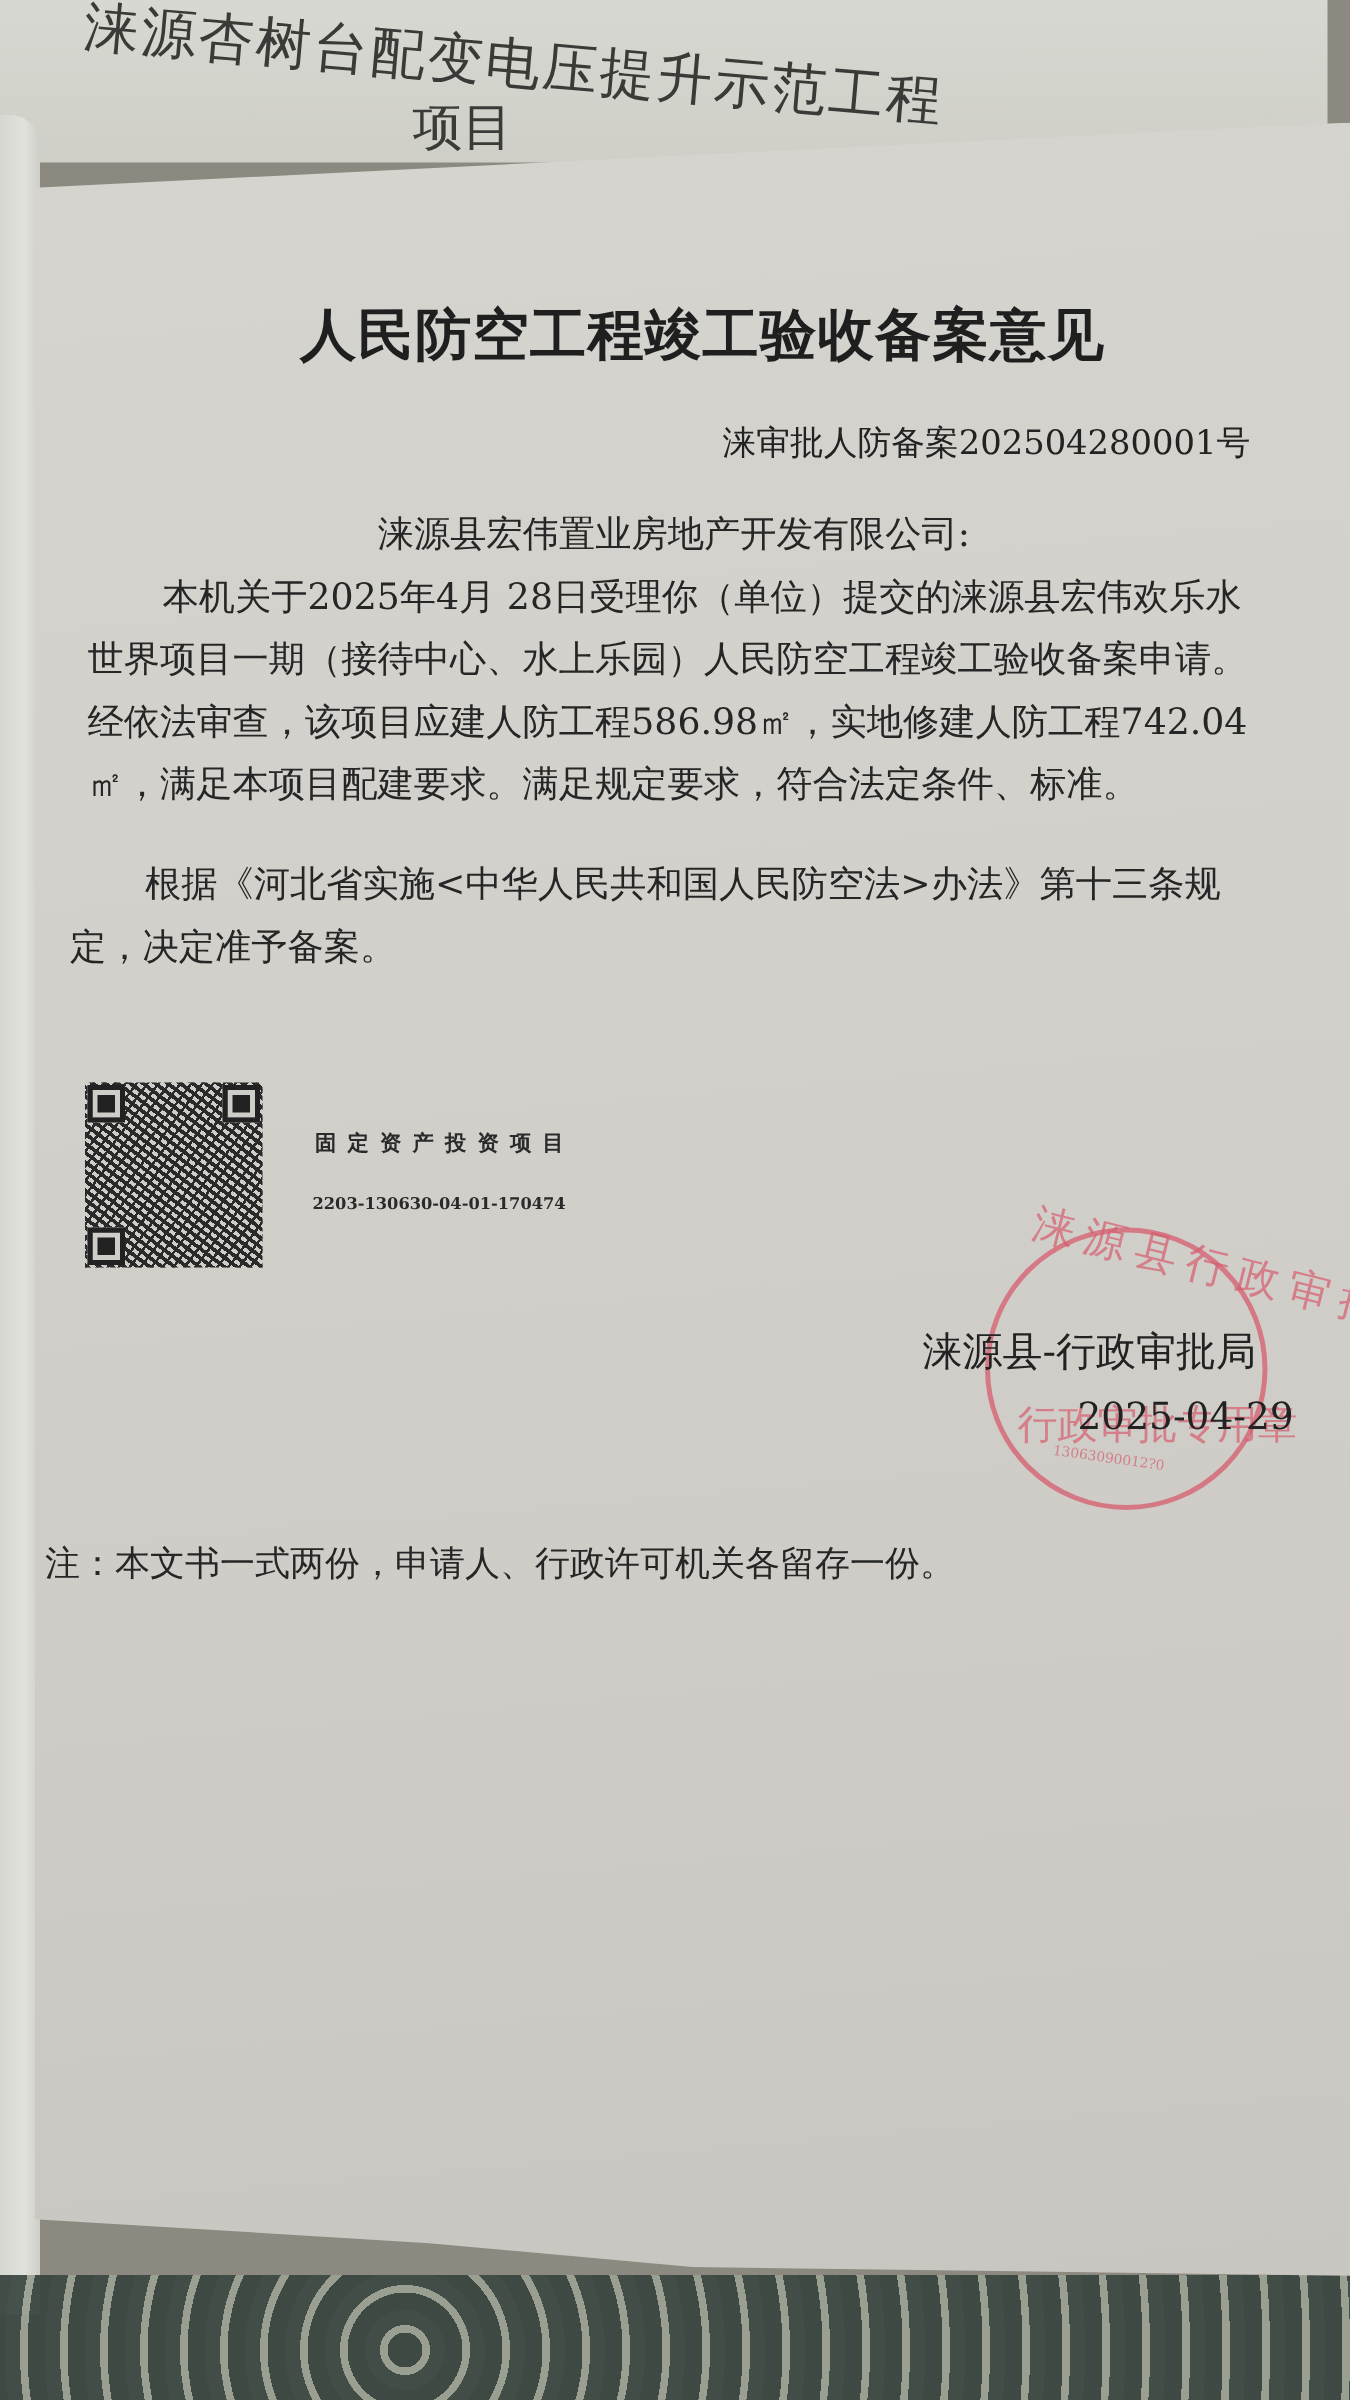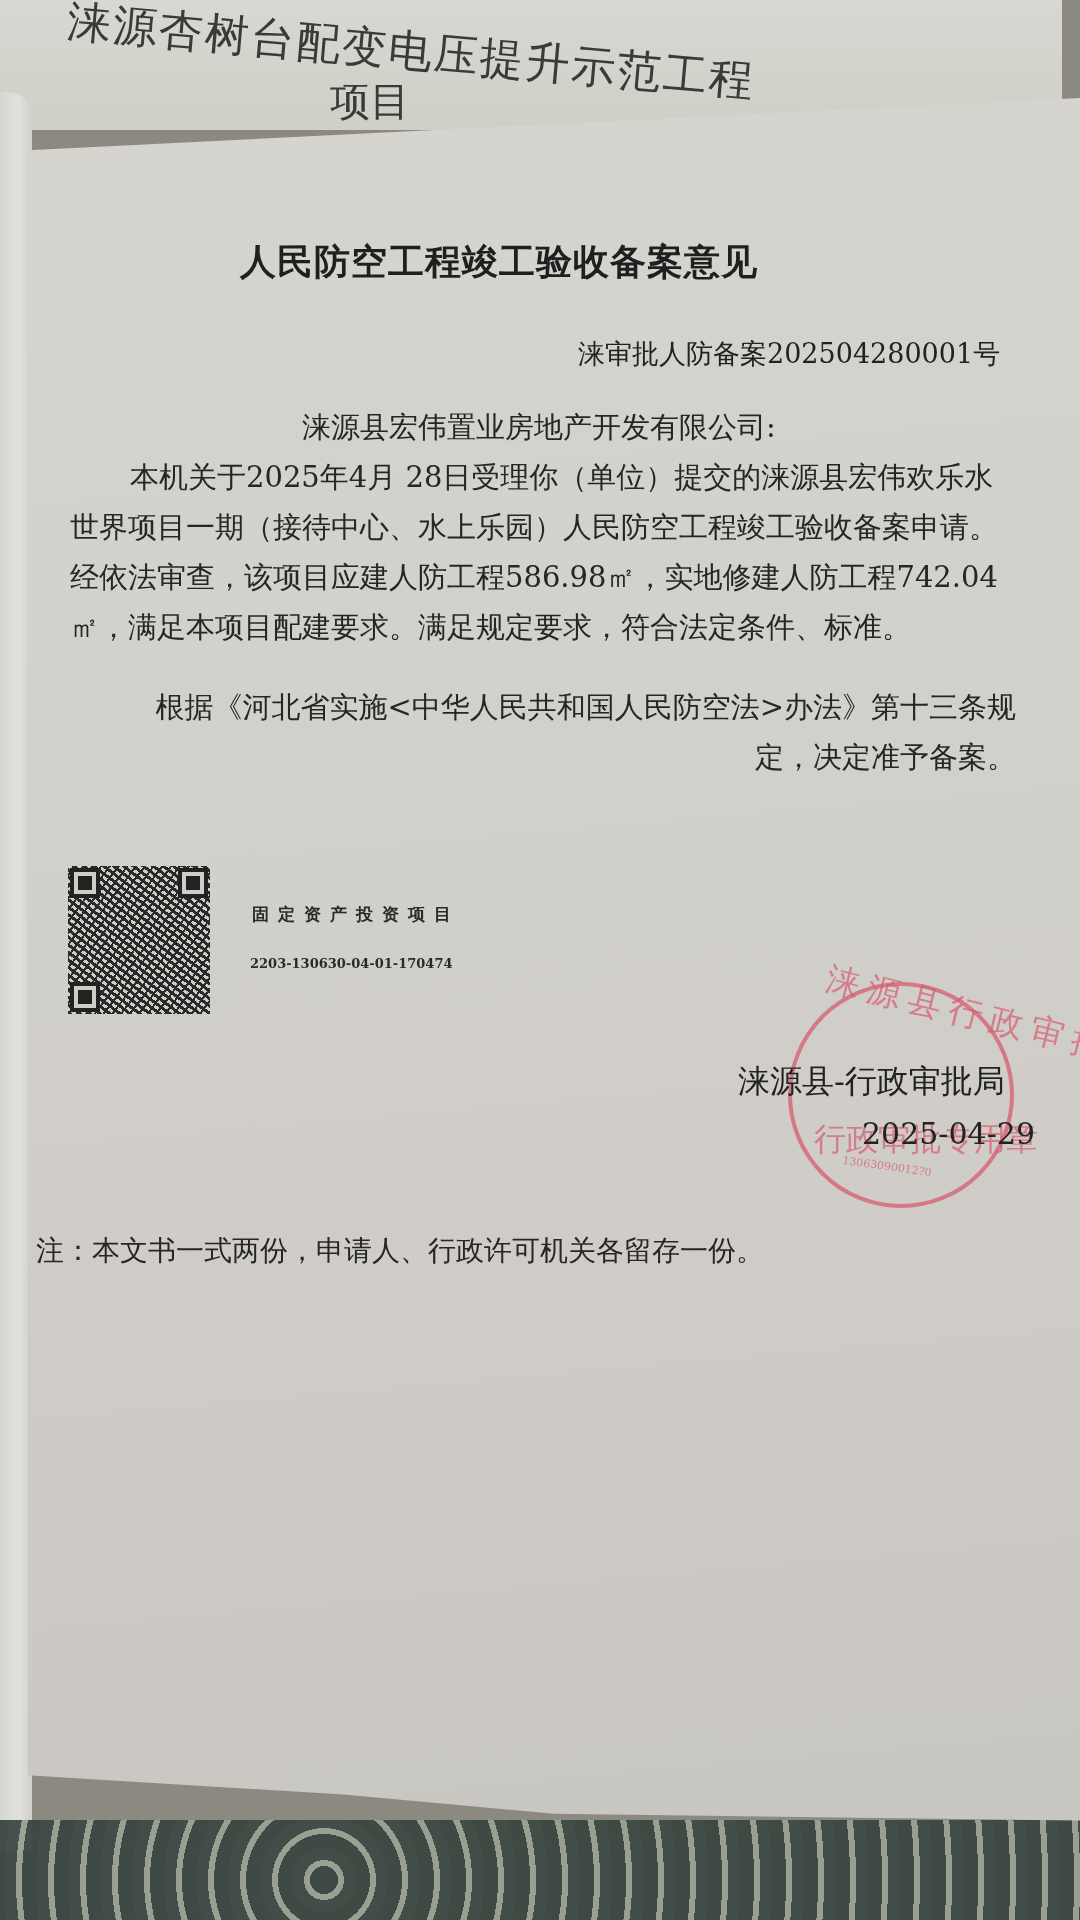--- a/index.html
+++ b/index.html
@@ -32,34 +32,34 @@
     background:linear-gradient(175deg,#d6d4cf 0%,#d2d0cb 40%,#cecbc6 75%,#c8c6c0 100%);
     box-shadow:-2px 0 6px rgba(0,0,0,0.12);
     clip-path: polygon(0 3%, 100% 0, 100% 99%, 50% 98.6%, 30% 97.5%, 0 96.4%);
   }
   .bottom-pattern {
     position:absolute; left:0; top:1820px; width:1080px; height:100px;
     background:repeating-radial-gradient(circle at 30% 60%, #3a4640 0 14px, #9aa092 14px 20px, #3e4a44 20px 32px);
     opacity:0.95;
   }
   .doc-title {
-    position:absolute; left:240px; top:238px; font-size:36px; font-weight:bold;
+    position:absolute; left:240px; top:238px; font-size:45px; font-weight:bold;
     color:#1f1f1f; letter-spacing:1px;
     font-family:"DejaVu Sans","Liberation Sans",sans-serif;
   }
   .doc-number {
     position:absolute; left:578px; top:336px; font-size:27px; color:#222;text-align:center;
   }
   .para {
     position:absolute; left:64px; width:950px; font-size:29px; color:#262626;
     line-height:50px;
   }
   .addressee { top:402px;text-align:center; }
   .body-p1 { top:452px; text-indent:60px; left:70px; width:940px; }
-  .body-p2 { top:682px; text-indent:60px; left:56px; width:960px;text-align:right; }
+  .body-p2 { top:682px; text-indent:60px; left:56px; width:960px; }
   .qr {
     position:absolute; left:68px; top:866px; width:142px; height:148px;
     background:
       repeating-linear-gradient(37deg,#2a2a2a 0 3px,transparent 3px 6px),
       repeating-linear-gradient(-53deg,#2a2a2a 0 2px,transparent 2px 7px),
       #cfcdc8;
   }
   .qr .finder { position:absolute; width:22px; height:22px; border:4px solid #222; background:#cfcdc8; box-shadow: inset 0 0 0 4px #cfcdc8, inset 0 0 0 12px #222; }
   .project-label {
     position:absolute; left:252px; top:903px; font-size:17px; font-weight:bold;

